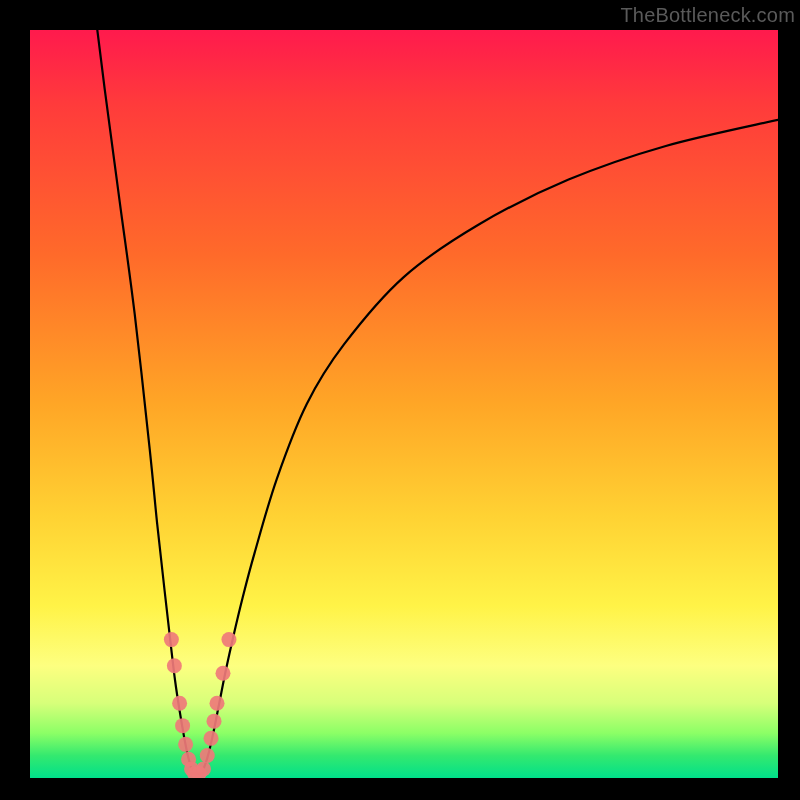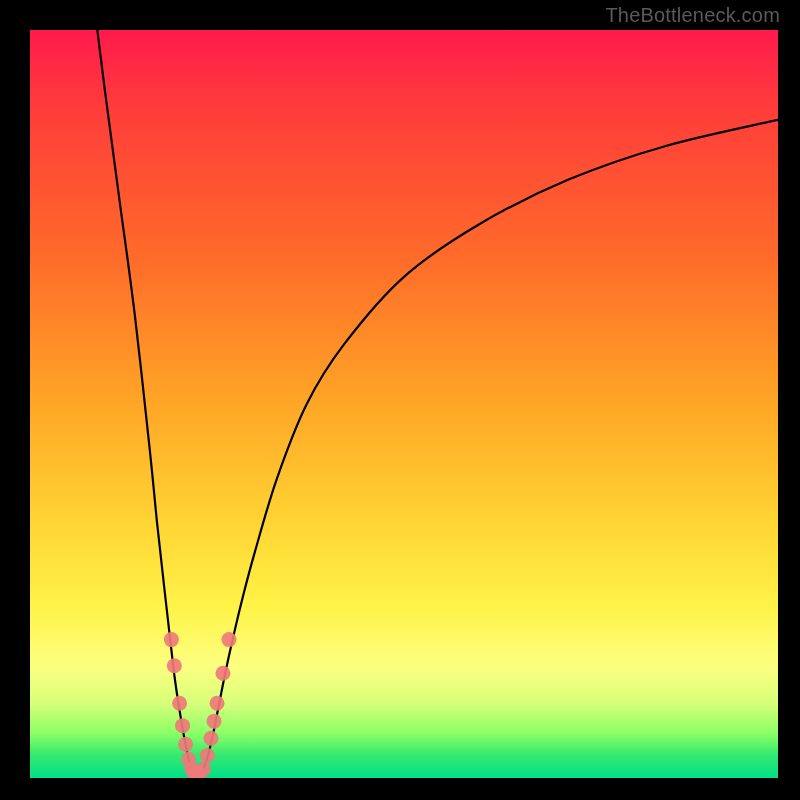--- a/index.html
+++ b/index.html
@@ -35,21 +35,21 @@
       #fdff80 85%,
       #d7ff7a 90%,
       #8cff66 94%,
       #34e96f 97%,
       #00e08a 100%
     );
   }
   .watermark {
     position: absolute;
     top: 4px;
-    right: 20px;
+    right: 5px;
     color: #5a5a5a;
     font-size: 20px;
     font-weight: 500;
     letter-spacing: 0.2px;
     user-select: none;
   }
   svg.curves {
     position: absolute;
     left: 0;
     top: 0;

